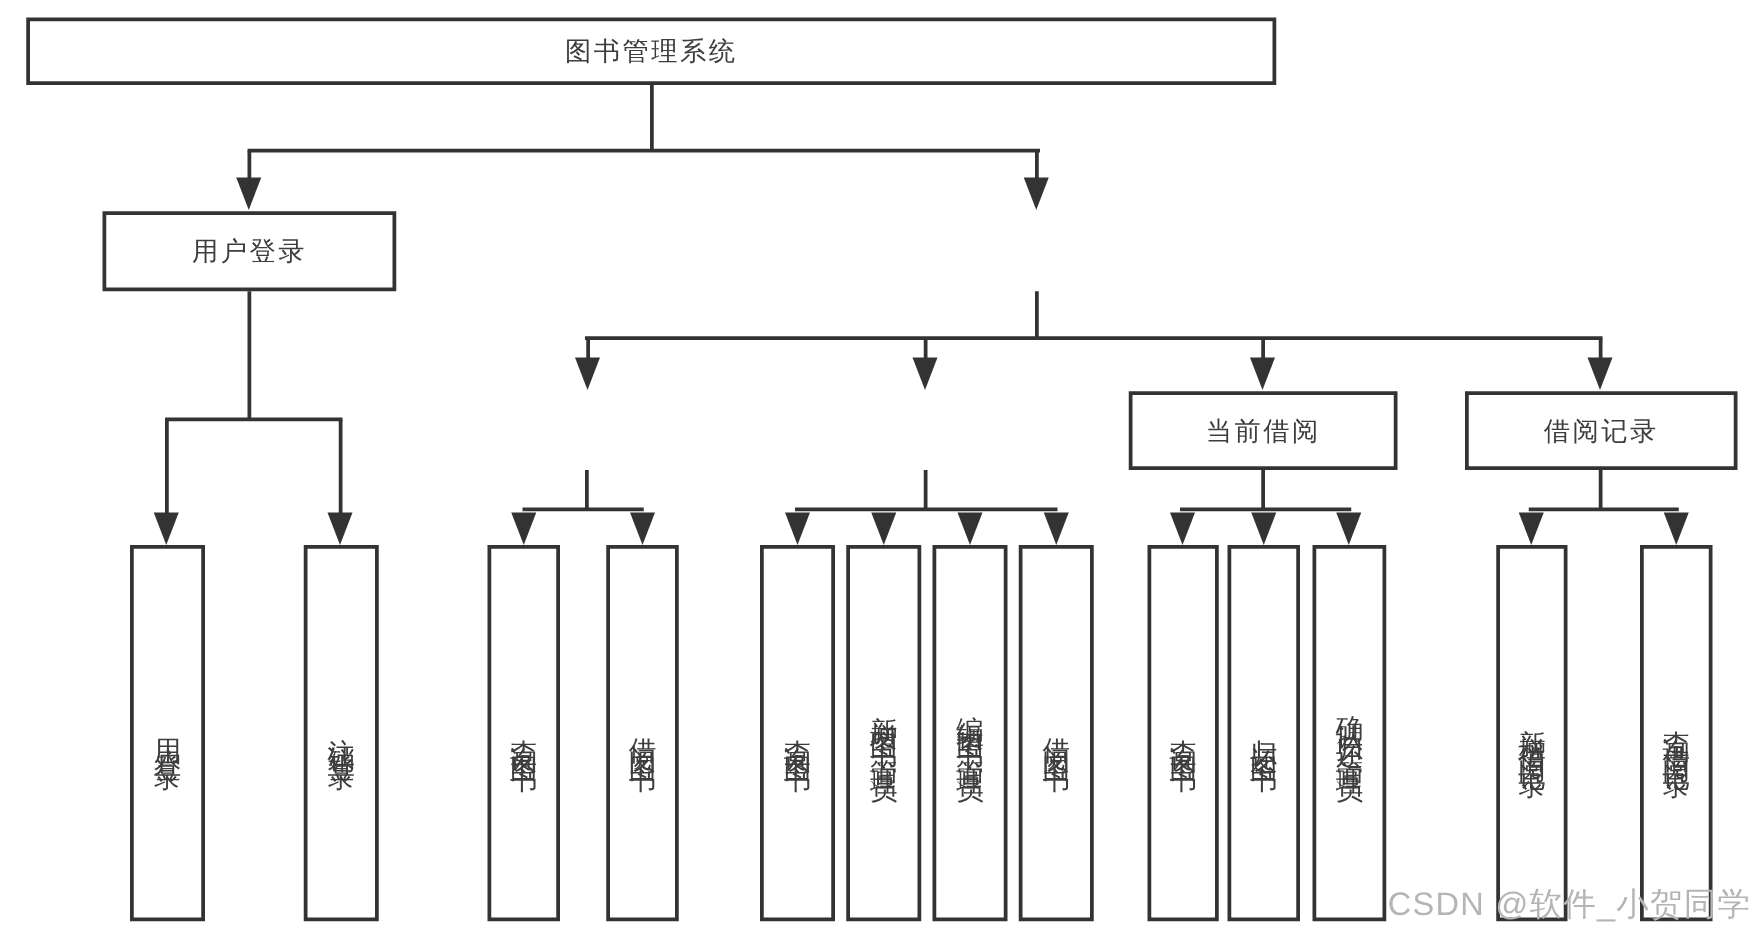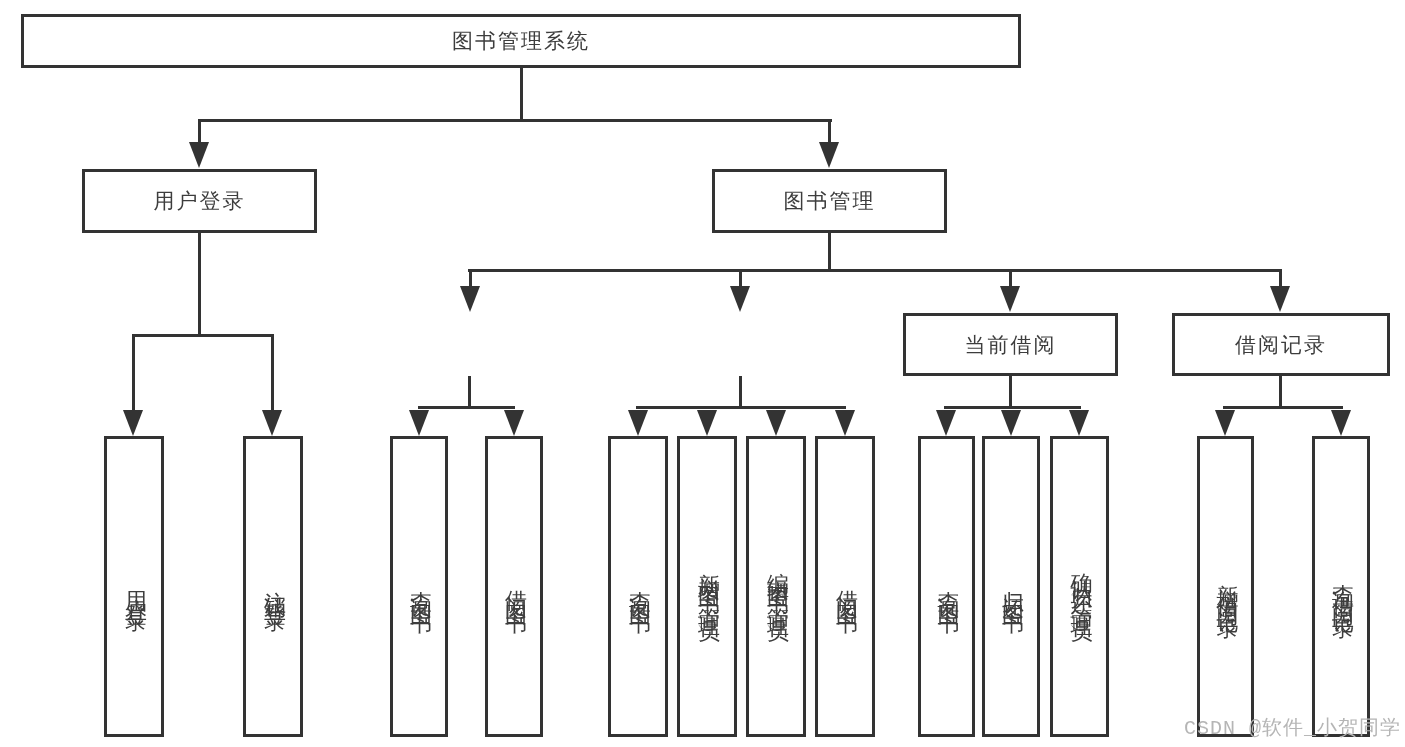--- a/index.html
+++ b/index.html
@@ -1,18 +1,18 @@
 <!DOCTYPE html>
 <html style="--line: #333333; --text: #3d3d3d; --watermark: #b5b5b5; --background: #ffffff;"><head>
 <meta charset="utf-8">
 <style>
   html,body { margin:0; padding:0; background:#ffffff; }
   #stage {
     position:relative; width:1405px; height:747px; background:#ffffff;
-    font-family:Liberation Mono, monospace; overflow:hidden;
+    font-family:Liberation Sans, sans-serif; overflow:hidden;
   }
   .box {
     position:absolute; border:3px solid var(--line,#333); background:#fff;
     display:flex; align-items:center; justify-content:center; box-sizing:border-box;
   }
   .hbox .lbl {
     font-size:21px; color:var(--text,#3d3d3d); letter-spacing:2px; white-space:nowrap;
   }
   .vbox { top:436px; height:301px; }
   .vbox .vlbl {
@@ -20,21 +20,21 @@
     letter-spacing:7px; line-height:1; max-height:290px;
   }
   .vline { position:absolute; width:3px; background:var(--line,#333); }
   .hline { position:absolute; height:3px; background:var(--line,#333); }
   .arrow {
     position:absolute; width:0; height:0;
     border-left:10px solid transparent; border-right:10px solid transparent;
     border-top:26px solid var(--line,#333);
   }
   #watermark {
-    position:absolute; right:4px; bottom:6px; font-size:20px;
+    position:absolute; right:4px; bottom:6px; font-size:26px;
     color:var(--watermark,#b5b5b5); letter-spacing:1px; white-space:nowrap;
   }
 </style>
 </head>
 <body>
 
 <div id="stage">
 
   <div class="box hbox" style="left:21px;top:14px;width:1000px;height:54px">
     <span class="lbl">图书管理系统</span>
@@ -42,23 +42,20 @@
 
   <div class="vline" style="left:520px;top:68px;height:53px"></div>
   <div class="hline" style="left:198px;top:119px;width:634px"></div>
   <div class="vline" style="left:198px;top:121px;height:24px"></div>
   <div class="arrow" style="left:189px;top:142px"></div>
   <div class="vline" style="left:828px;top:121px;height:24px"></div>
   <div class="arrow" style="left:819px;top:142px"></div>
 
   <div class="box hbox" style="left:82px;top:169px;width:235px;height:64px">
     <span class="lbl">用户登录</span>
-  </div>
-  <div class="box hbox" style="left:712px;top:169px;width:235px;height:64px">
-    <span class="lbl">图书管理</span>
   </div>
 
   <div class="vline" style="left:198px;top:233px;height:103px"></div>
   <div class="hline" style="left:132px;top:334px;width:142px"></div>
   <div class="vline" style="left:132px;top:336px;height:76px"></div>
   <div class="arrow" style="left:123px;top:410px"></div>
   <div class="vline" style="left:271px;top:336px;height:76px"></div>
   <div class="arrow" style="left:262px;top:410px"></div>
 
   <div class="vline" style="left:828px;top:233px;height:38px"></div>

